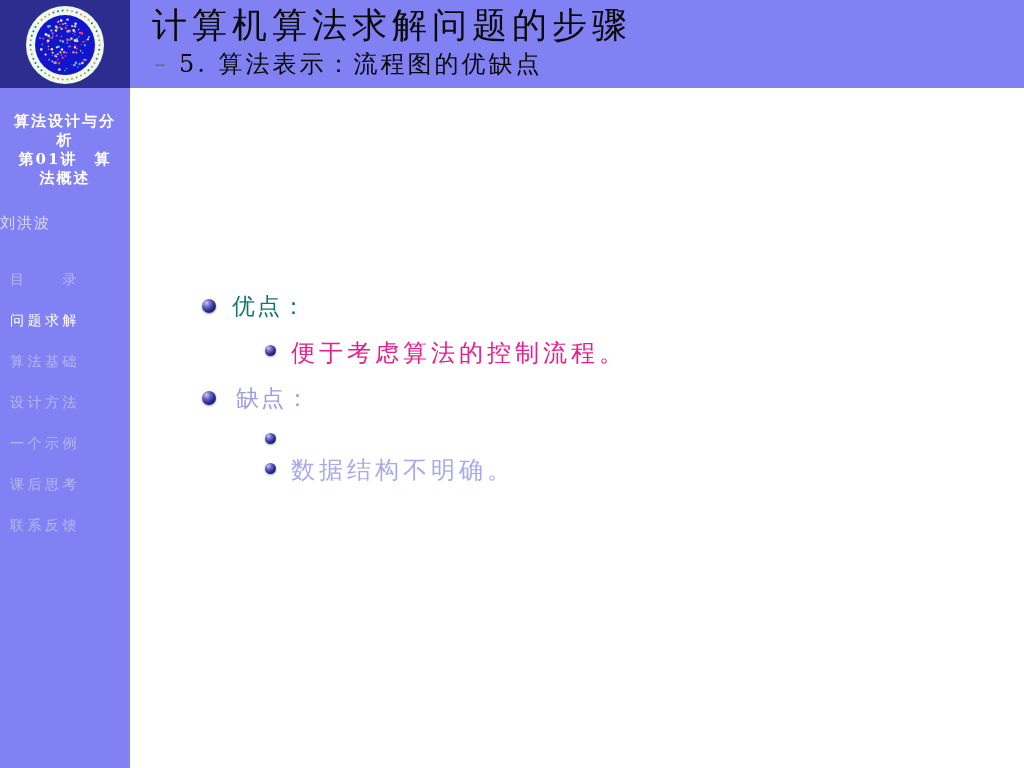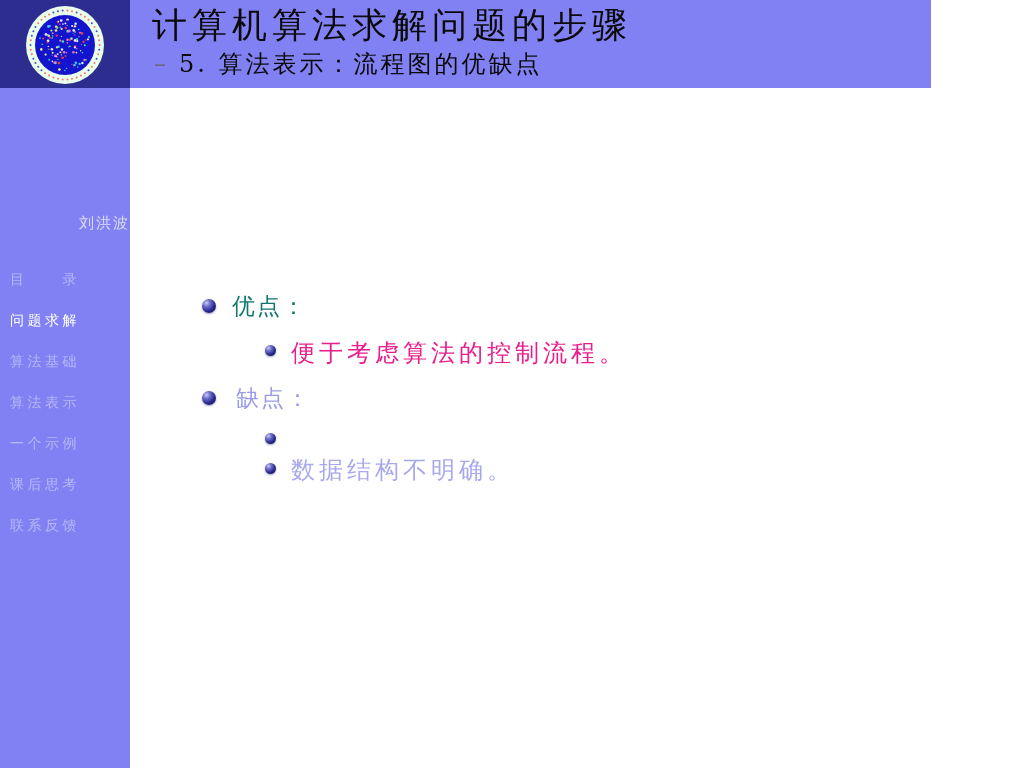--- a/index.html
+++ b/index.html
@@ -11,21 +11,21 @@
   }
   .slide {
     position: relative;
     width: 1024px; height: 768px;
     background: #ffffff;
   }
 
   
   .header {
     position: absolute; left: 0; top: 0;
-    width: 931px; height: 88px;
+    width: 1024px; height: 88px;
     background: #8181f3;
   }
   .logo-box {
     position: absolute; left: 0; top: 0;
     width: 130px; height: 88px;
     background: #2d2d90;
   }
   .logo-box svg { position: absolute; left: 22px; top: 4px; }
   .titles {
     position: absolute; left: 152px; top: 0;
@@ -54,21 +54,21 @@
     position: absolute; top: 24px; left: 0;
     width: 130px; text-align: center;
     color: #ffffff; font-weight: bold;
     font-size: 15px; line-height: 19px; letter-spacing: 2px;
   }
   .course-title, .course-lecture {
     width: 102px; margin: 0 auto;
   }
   .author {
     position: absolute; top: 126px; left: 0;
-    width: 130px; text-align: right;
+    width: 130px; text-align: left;
     color: rgba(255,255,255,0.72);
     font-size: 15px; letter-spacing: 2px;
   }
   .nav {
     position: absolute; top: 184px; left: 10px;
     display: flex; flex-direction: column; gap: 27px;
   }
   .nav-item {
     font-size: 14px; line-height: 14px; letter-spacing: 3.5px;
     color: rgba(255,255,255,0.42);
@@ -283,26 +283,30 @@
           <circle cx="69.8" cy="19.2" r="1" fill="#2020c0" opacity="0.8"></circle>
           <circle cx="72.5" cy="23.1" r="1" fill="#ff5050" opacity="0.8"></circle>
           <circle cx="74.6" cy="27.3" r="1" fill="#2020c0" opacity="0.8"></circle>
           <circle cx="76.2" cy="31.7" r="1" fill="#ff5050" opacity="0.8"></circle>
           <circle cx="77.2" cy="36.3" r="1" fill="#ff5050" opacity="0.8"></circle>
         </svg>
     </div>
   </div>
 
   <div class="sidebar">
+    <div class="course-block">
+      <div class="course-title">算法设计与分析</div>
+      <div class="course-lecture">第01讲　算法概述</div>
+    </div>
     <div class="author">刘洪波</div>
     <div class="nav">
       <div class="nav-item">目　　录</div>
       <div class="nav-item active">问题求解</div>
       <div class="nav-item">算法基础</div>
-      <div class="nav-item">算法表示</div>
+      <div class="nav-item">设计方法</div>
       <div class="nav-item">一个示例</div>
       <div class="nav-item">课后思考</div>
       <div class="nav-item">联系反馈</div>
     </div>
   </div>
 
   <div class="content"></div>
 
   <span class="sphere l1" style="left:202px; top:299px;"></span>
   <div class="b-label state-active" style="left:232px; top:291px;">优点：</div>

